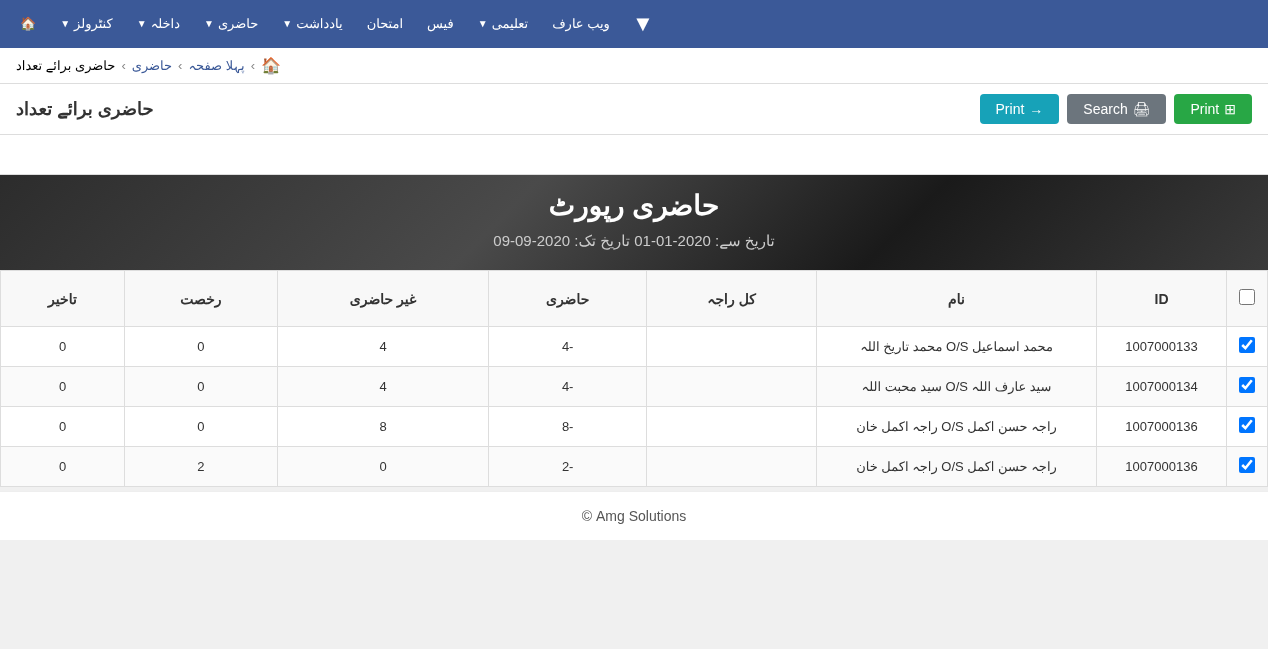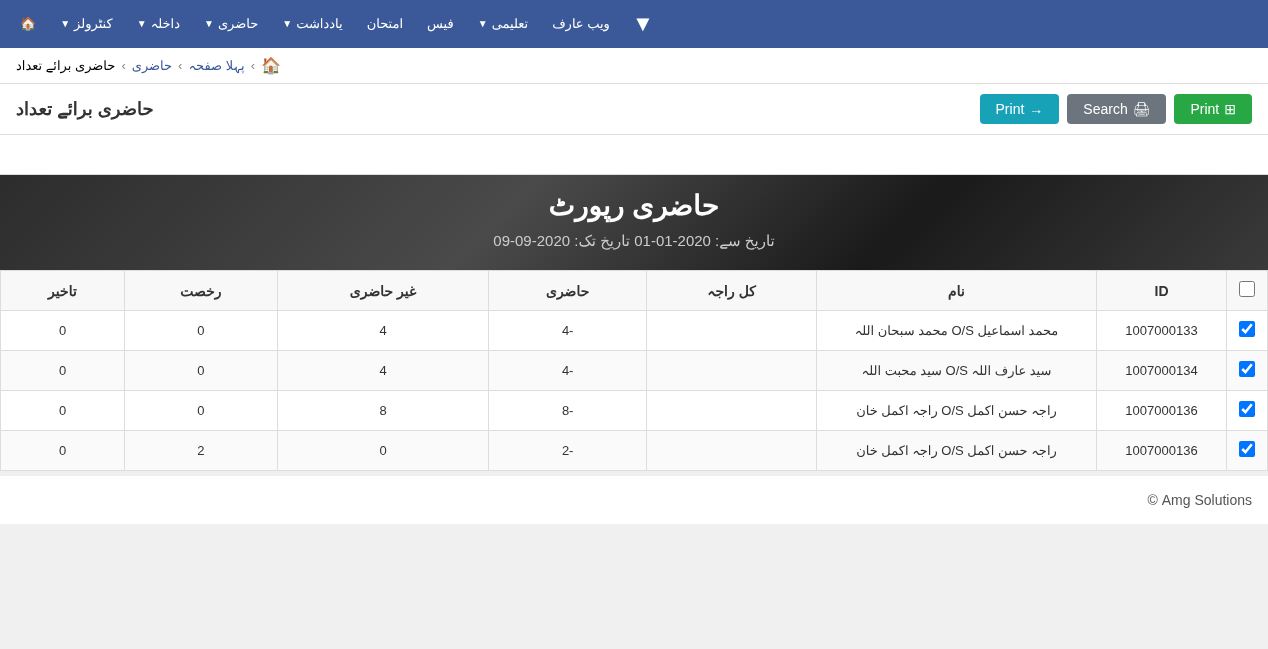--- a/index.html
+++ b/index.html
@@ -139,21 +139,21 @@
     table {
       width: 100%;
       border-collapse: collapse;
       direction: rtl;
     }
     thead tr {
       background: #f8f8f8;
     }
     th {
       border: 1px solid #ddd;
-      padding: 10px 12px;
+      padding: 18px 12px;
       text-align: center;
       font-weight: bold;
       font-size: 14px;
       color: #333;
     }
     td {
       border: 1px solid #ddd;
       padding: 10px 12px;
       text-align: center;
       font-size: 13px;
@@ -167,21 +167,21 @@
 
     input[type="checkbox"] {
       width: 16px;
       height: 16px;
       cursor: pointer;
     }
 
     
     .footer {
       background: white;
-      text-align: right;
+      text-align: center;
       padding: 16px;
       color: #555;
       font-size: 14px;
       border-top: 1px solid #eee;
       margin-top: 4px;
     }
   </style>
 </head>
 <body>
 
@@ -275,21 +275,21 @@
           <th>رخصت</th>
           <th>تاخیر</th>
         </tr>
       </thead>
       <tbody id="table-body">
       <tr>
       <td class="checkbox-col">
         <input type="checkbox" checked="" style="">
       </td>
       <td>1007000133</td>
-      <td>محمد اسماعیل O/S محمد سبحان اللہ</td>
+      <td>محمد اسماعیل O/S محمد تاریخ اللہ</td>
       <td></td>
       <td>-4</td>
       <td>4</td>
       <td>0</td>
       <td>0</td>
     </tr>
           <tr>
       <td class="checkbox-col">
         <input type="checkbox" checked="" style="">
       </td>

